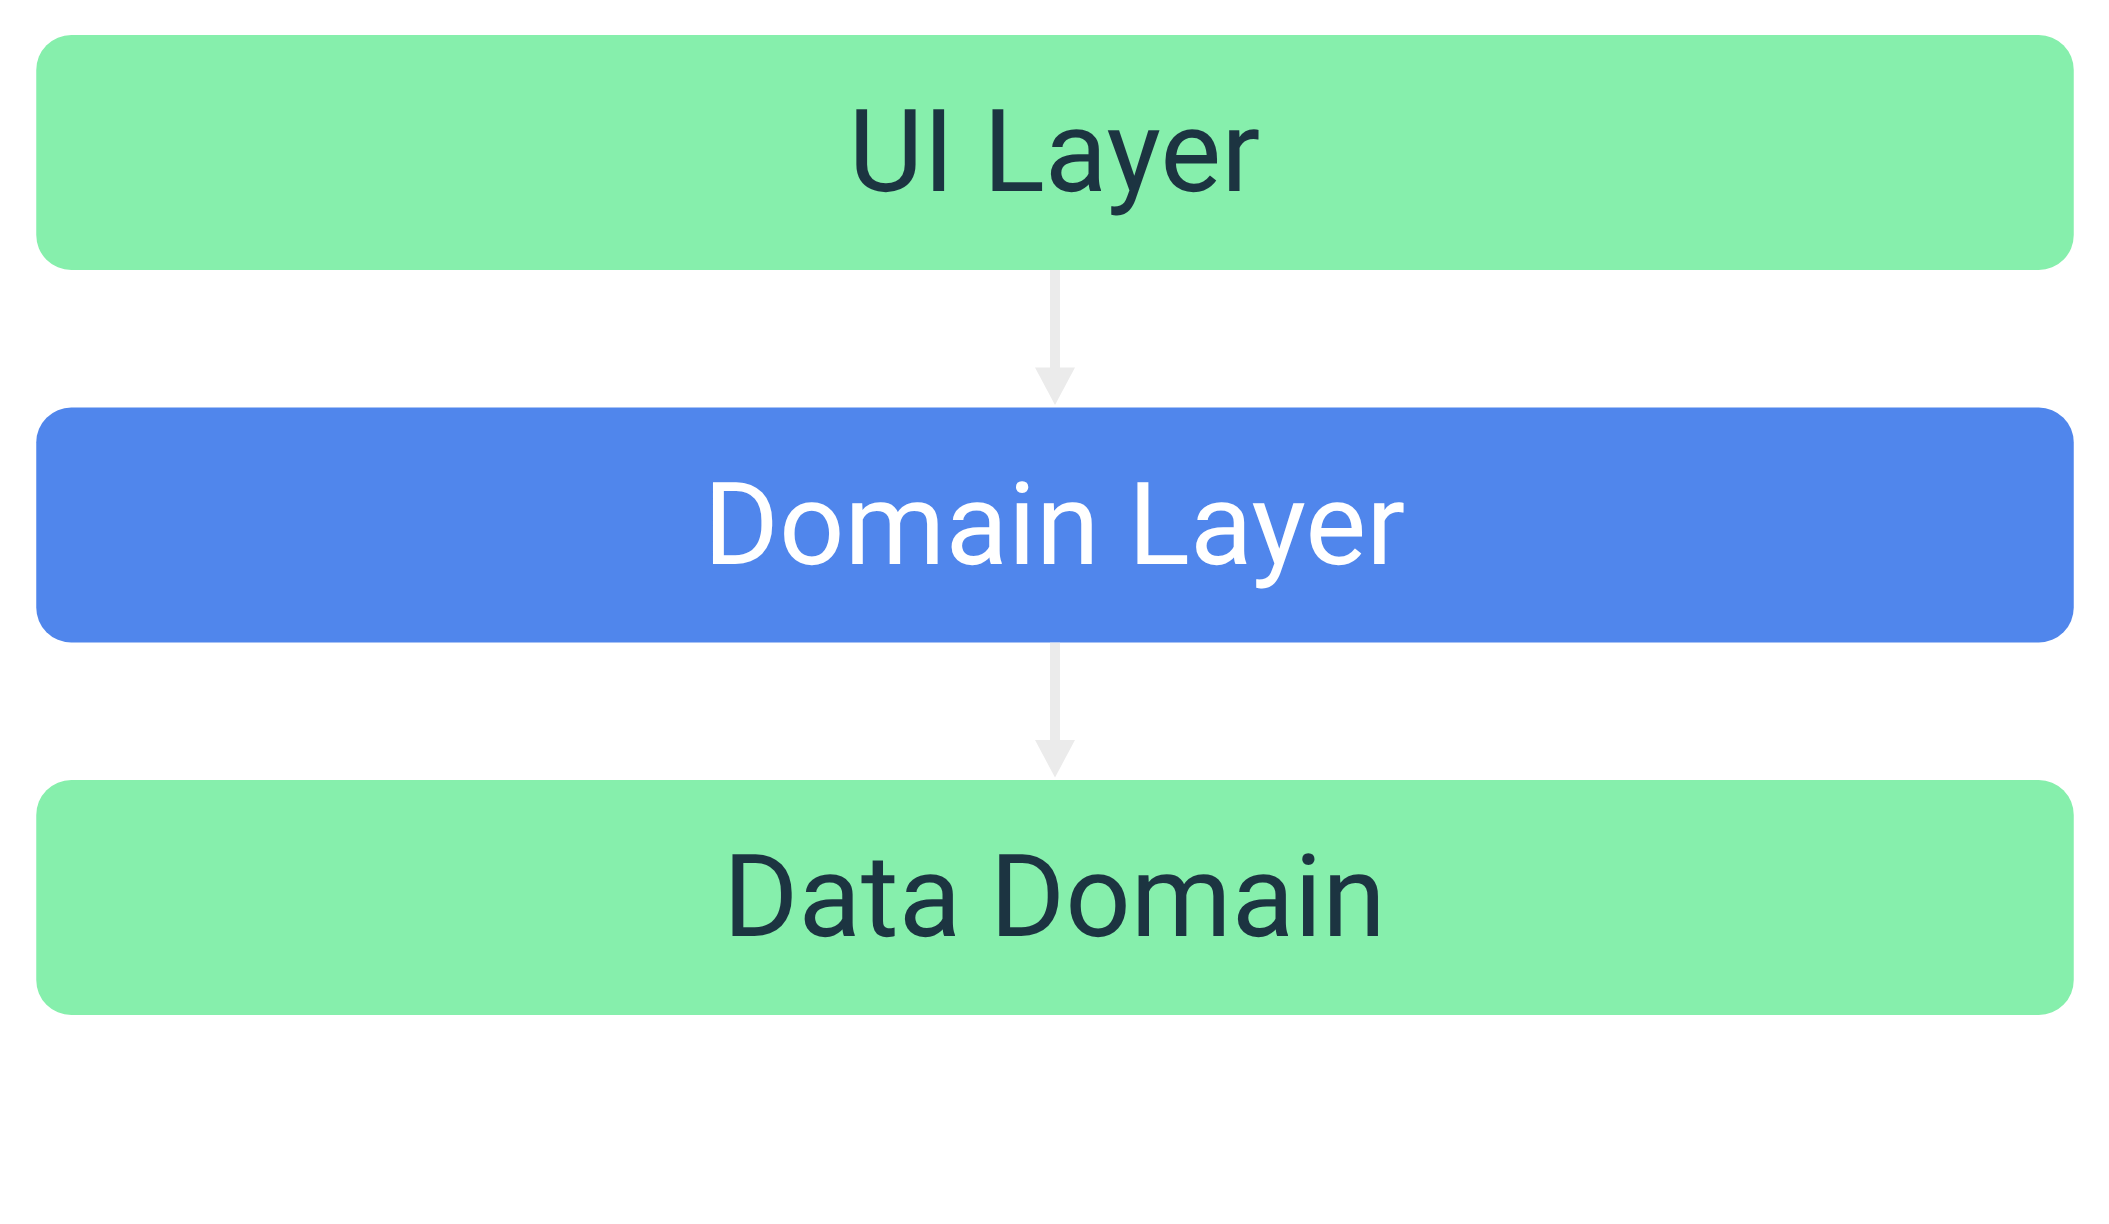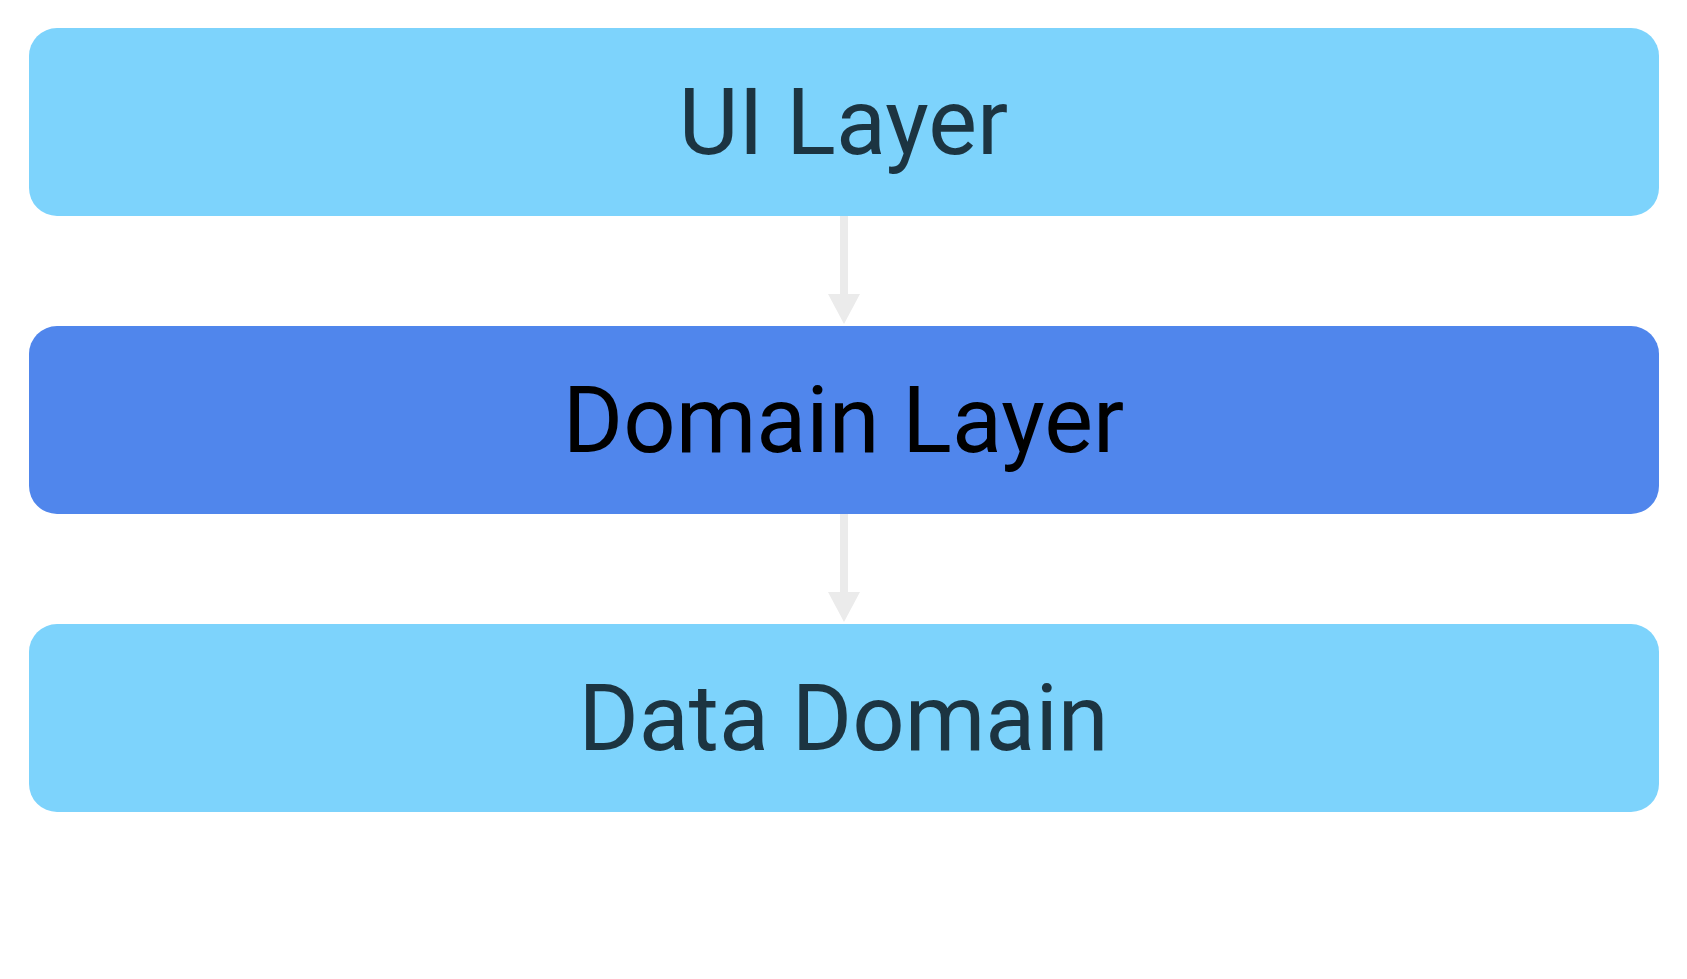--- a/index.html
+++ b/index.html
@@ -25,27 +25,27 @@
       height: 188px;
       border-radius: 28px;
       display: flex;
       align-items: center;
       justify-content: center;
       font-size: 92px;
       font-weight: 400;
     }
     
     .layer-grey {
-      background-color: #7dd3fc;
+      background-color: #86efac;
       color: #1c3441;
     }
     
     .layer-blue {
       background-color: #5086ec;
-      color: #000000;
+      color: #ffffff;
     }
     
     .arrow-container {
       height: 110px;
       display: flex;
       align-items: center;
       justify-content: center;
     }
     
     .arrow-svg {

